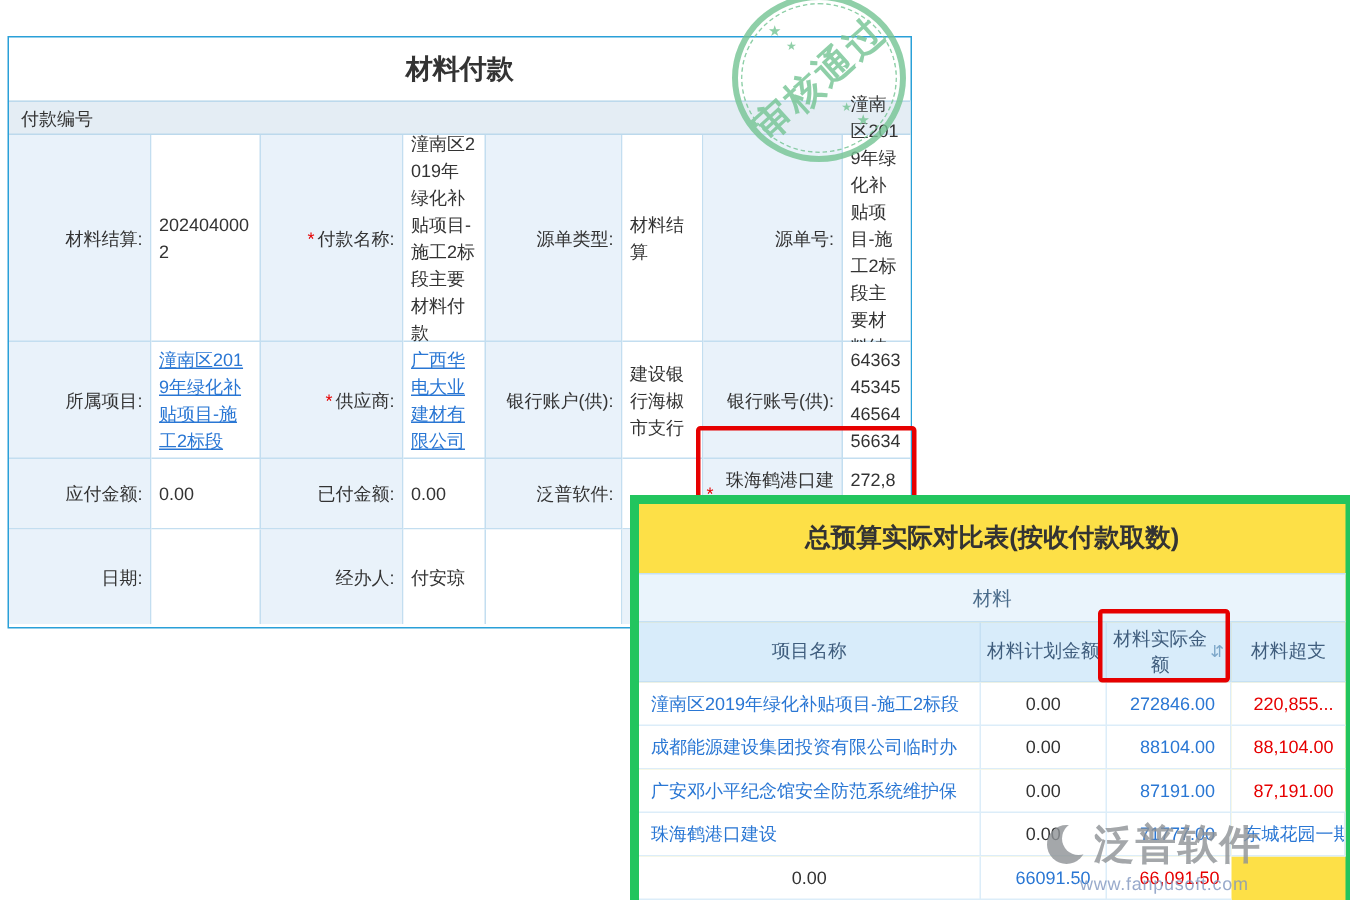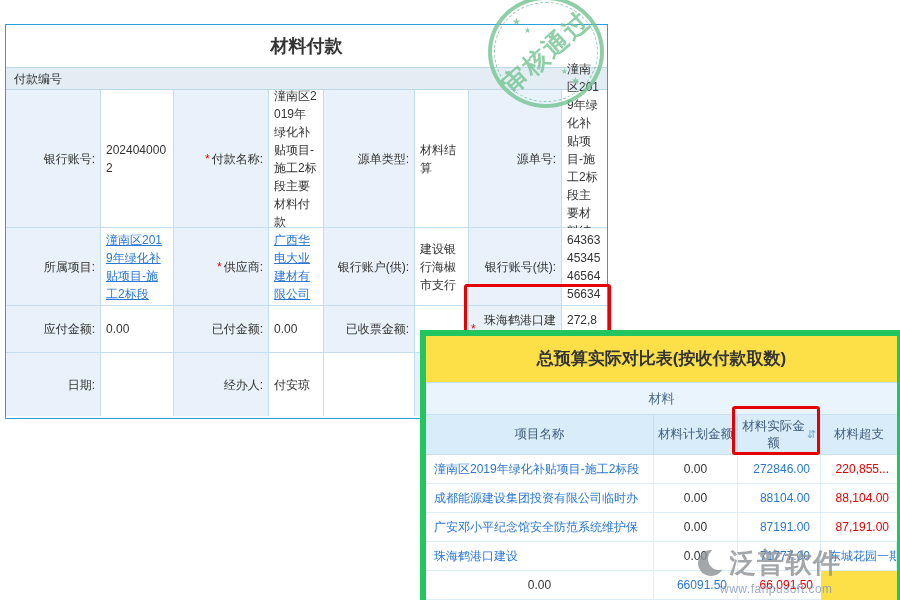--- a/index.html
+++ b/index.html
@@ -85,21 +85,21 @@
   .wm-url{font-size:12px;color:#8096bf;margin-top:1px;margin-left:22px;letter-spacing:.5px;}
 </style>
 </head>
 <body>
 
 <div class="form-card">
   <div class="form-title">材料付款</div>
   <div class="form-section">付款编号</div>
   <div class="form-grid">
 
-    <div class="cell lbl c1">银行账号:</div>
+    <div class="cell lbl c1">材料结算:</div>
     <div class="cell val c2">2024040002</div>
     <div class="cell lbl c3">
         <span class="req">*</span>
         <span>付款名称:</span>
       </div>
     <div class="cell val c4">潼南区2019年绿化补贴项目-施工2标段主要材料付款</div>
     <div class="cell lbl c5">源单类型:</div>
     <div class="cell val c6">材料结算</div>
     <div class="cell lbl c7">源单号:</div>
     <div class="cell val c8">潼南区2019年绿化补贴项目-施工2标段主要材料结算</div>
@@ -117,21 +117,21 @@
       </div>
     <div class="cell lbl c5">银行账户(供):</div>
     <div class="cell val c6">建设银行海椒市支行</div>
     <div class="cell lbl c7">银行账号(供):</div>
     <div class="cell val c8">64363453454656456634</div>
 
     <div class="cell lbl c1">应付金额:</div>
     <div class="cell val c2">0.00</div>
     <div class="cell lbl c3">已付金额:</div>
     <div class="cell val c4">0.00</div>
-    <div class="cell lbl c5">已收票金额:</div>
+    <div class="cell lbl c5">泛普软件:</div>
     <div class="cell val c6"></div>
     <div class="cell lbl c7">
         <span class="req">*</span>
         <span>珠海鹤港口建设:</span>
       </div>
     <div class="cell val c8">272,846.00</div>
 
     <div class="cell lbl c1 r4">日期:</div>
     <div class="cell val c2 r4"></div>
     <div class="cell lbl c3 r4">经办人:</div>

